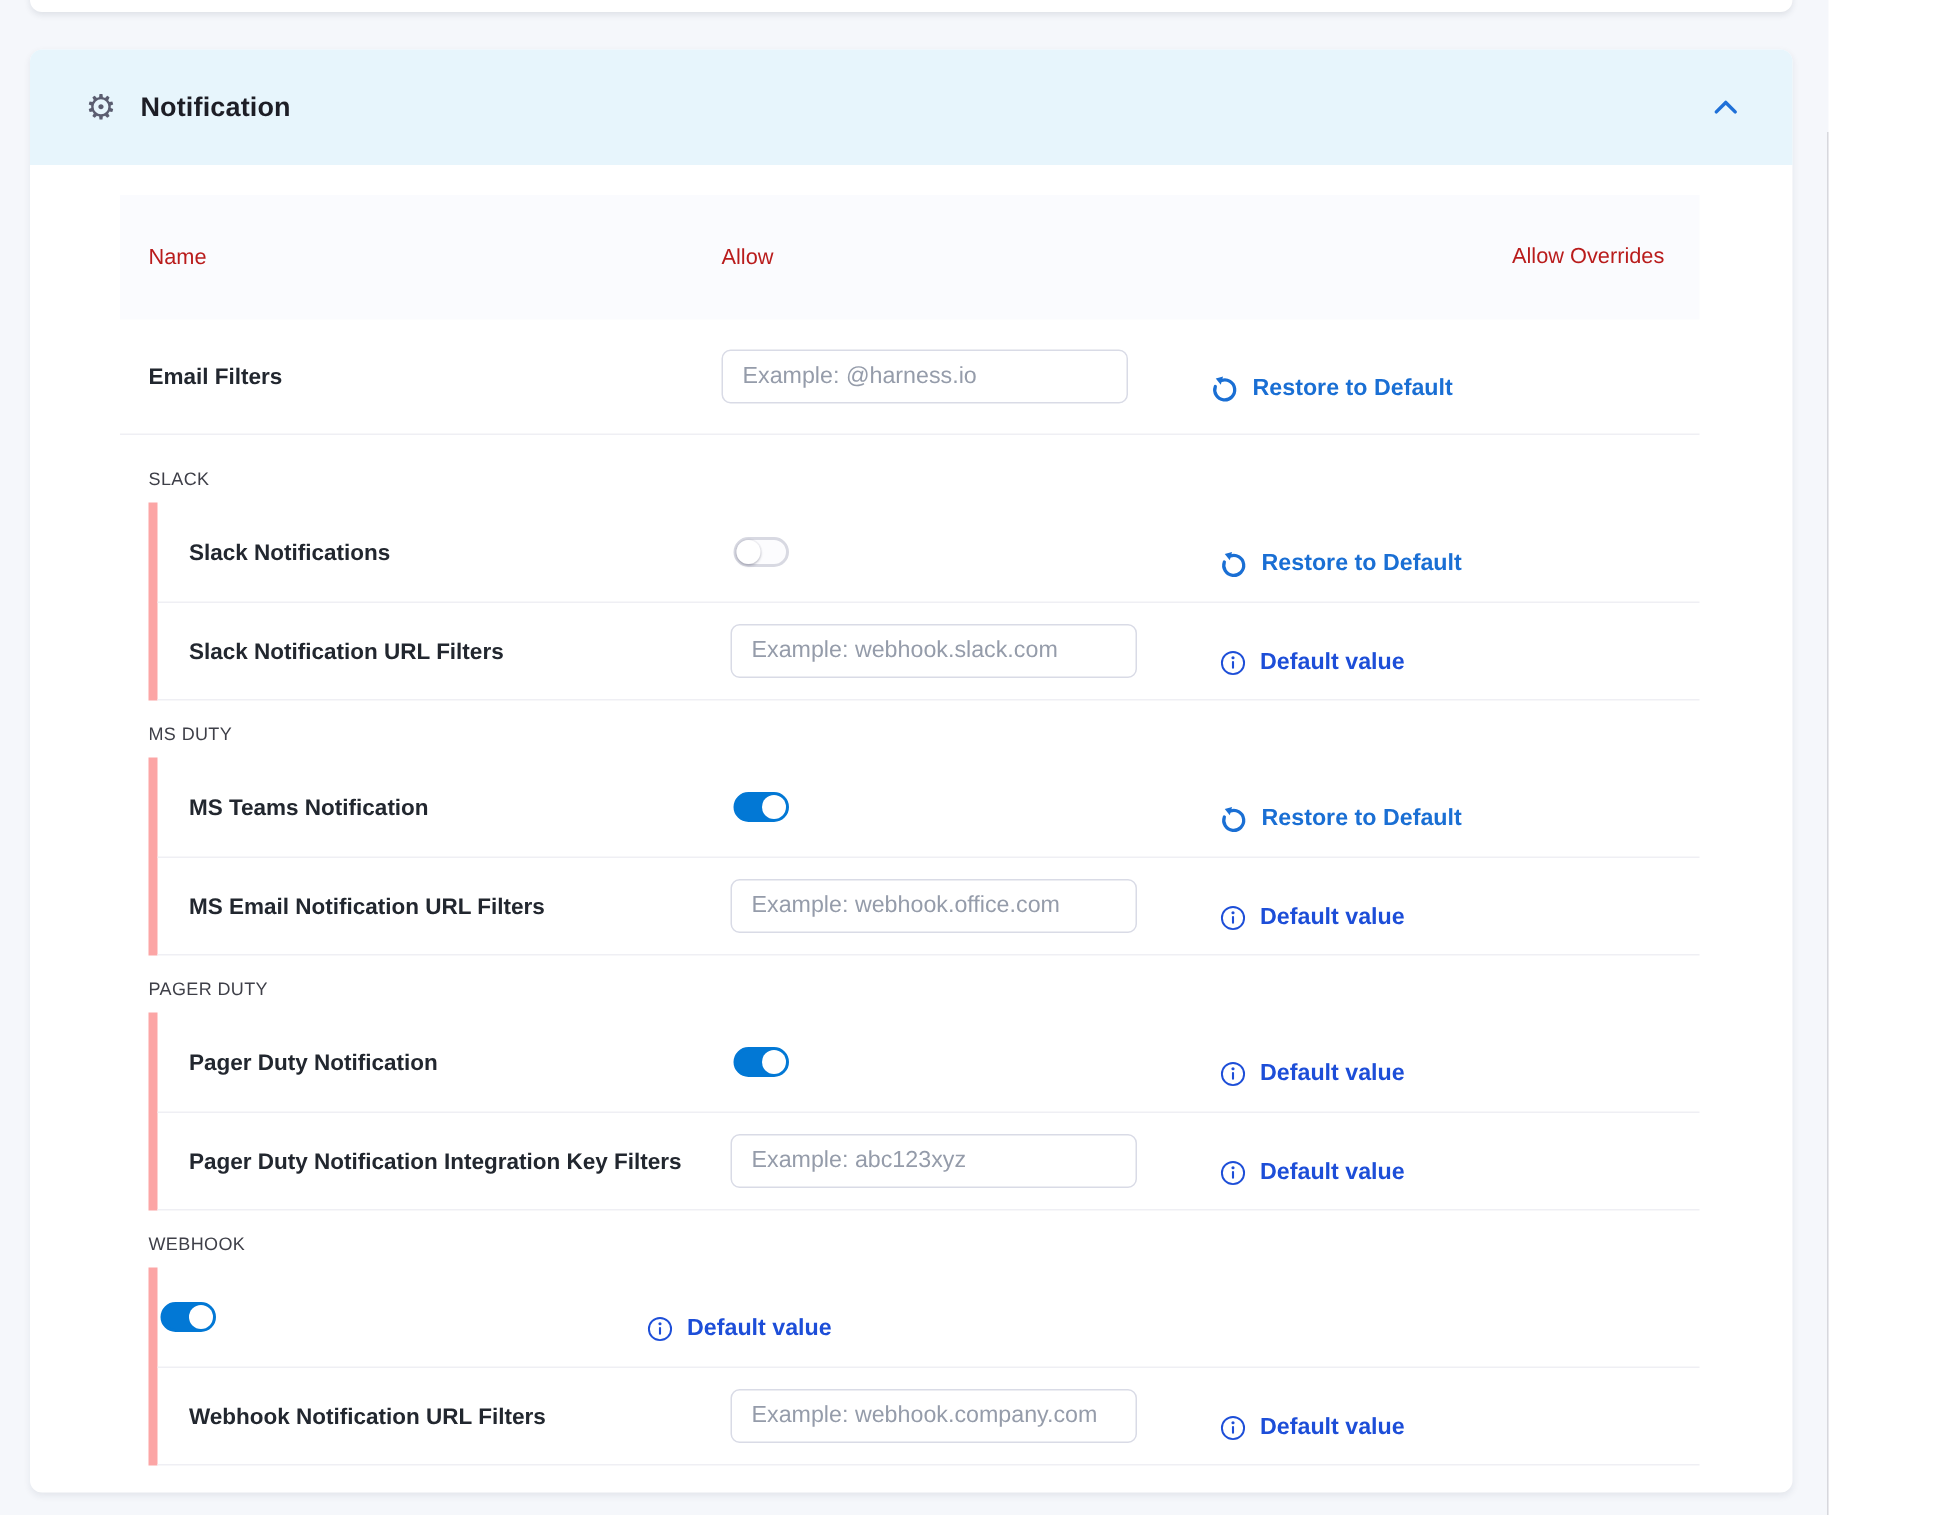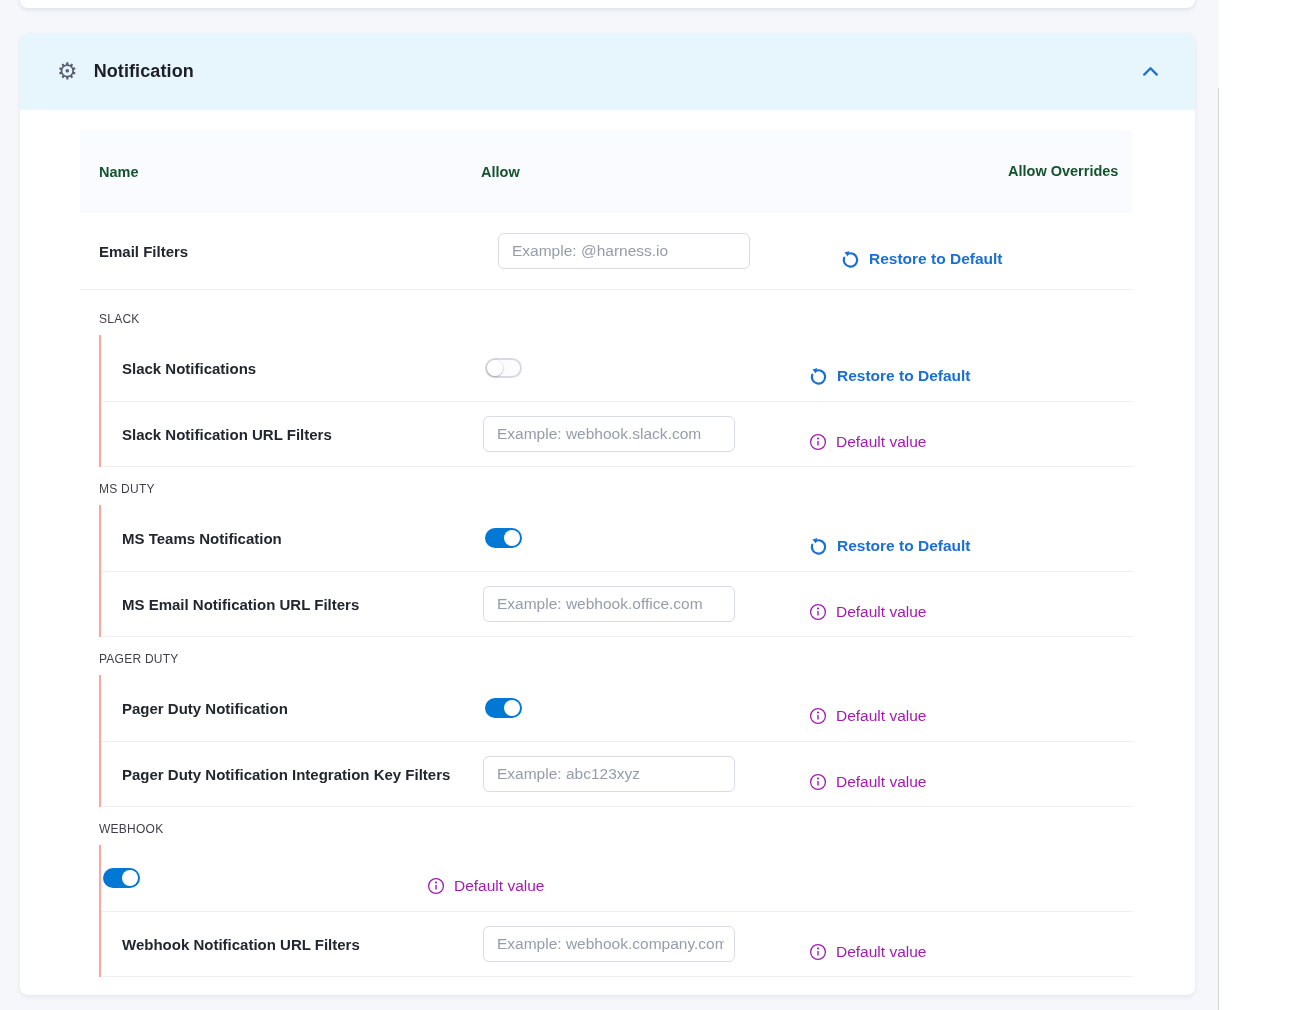--- a/index.html
+++ b/index.html
@@ -31,69 +31,69 @@
   }
   .gear { font-size:23px; color:#5b5d70; line-height:1; margin-right:16px; }
   .panel-title { font-size:18px; font-weight:700; color:#1d1e26; letter-spacing:.1px; flex:1; }
   .collapse-btn { width:30px; height:30px; display:flex; align-items:center; justify-content:center; cursor:pointer; background:none; border:none; }
   .collapse-btn svg { display:block; }
 
   
   .table { margin:20px 62px 0 60px; }
   .thead {
     height:83px; background:#fafbfe; display:flex; align-items:center;
-    font-size:14.5px; font-weight:700; color:#14532d;
+    font-size:14.5px; font-weight:400; color:#b91c1c;
   }
   .th-name { width:401px; padding-left:19px; }
   .th-value { width:326px; }
   .th-spacer { flex:1; }
   .th-overrides { width:125px; line-height:25px; }
 
   .group-label {
     height:38px; display:flex; align-items:flex-end; padding:0 0 9px 19px;
     font-size:12px; font-weight:500; color:#3e3f48; letter-spacing:.25px;
   }
   .section-first .group-label { height:45px; }
 
-  .group-rows { border-left:2px solid #fca5a5; margin-left:19px; }
+  .group-rows { border-left:6px solid #fca5a5; margin-left:19px; }
 
   .row { display:flex; align-items:center; border-bottom:1px solid #efeff4; height:67px; }
   .row.row-input { height:65px; }
-  .plain-rows .row { height:77px;gap:17px; }
+  .plain-rows .row { height:77px; }
 
   .cell-name { font-size:15px; font-weight:700; color:#22272f; white-space:nowrap; overflow:hidden; }
   .plain-rows .cell-name { width:401px; padding-left:19px; }
   .group-rows .cell-name { width:382px; padding-left:21px; }
   .cell-value { width:326px; display:flex; align-items:center; }
   .cell-action { flex:1; display:flex; align-items:center;margin-top:16px; }
 
   
   .txt {
-    width:252px; height:36px; border:1px solid #d9dbe6; border-radius:6px;
+    width:271px; height:36px; border:1px solid #d9dbe6; border-radius:6px;
     padding:0 10px 0 13px; font-size:15.5px; color:#22272f; background:#fff; outline:none;
     font-family:"Liberation Sans","DejaVu Sans",sans-serif;
   }
   .txt::placeholder { color:#959caa; }
 
   
   .toggle { position:relative; width:37px; height:20px; border-radius:11px; cursor:pointer; flex:0 0 auto; margin-left:2px; }
   .toggle.off { background:#fcfcfe; border:2px solid #d8d9e2; }
   .toggle.on  { background:#0278d5; border:2px solid #0278d5; }
   .knob {
     position:absolute; top:0px; width:16px; height:16px; border-radius:50%; background:#ffffff;
     box-shadow:0 1px 2px rgba(40,40,70,.28), 0 0 0 1px rgba(40,40,70,.04);
   }
   .toggle.off .knob { left:0px; }
   .toggle.on  .knob { right:0px; box-shadow:none; }
 
   
   .link { display:flex; align-items:center; gap:9px; font-size:15.5px; cursor:pointer; }
   .link .ic { display:flex; align-items:center; }
   .link-restore { color:#1a6fd4; font-weight:700; }
-  .link-default { color:#a21caf; font-weight:400;justify-content:space-between; }
+  .link-default { color:#1d4ed8; font-weight:700;justify-content:space-between; }
 </style>
 </head>
 <body>
 
 <div class="right-pane"></div>
 <div class="right-divider"></div>
 <div class="prev-card"></div>
 
 <div class="panel">
   <div class="panel-head">

